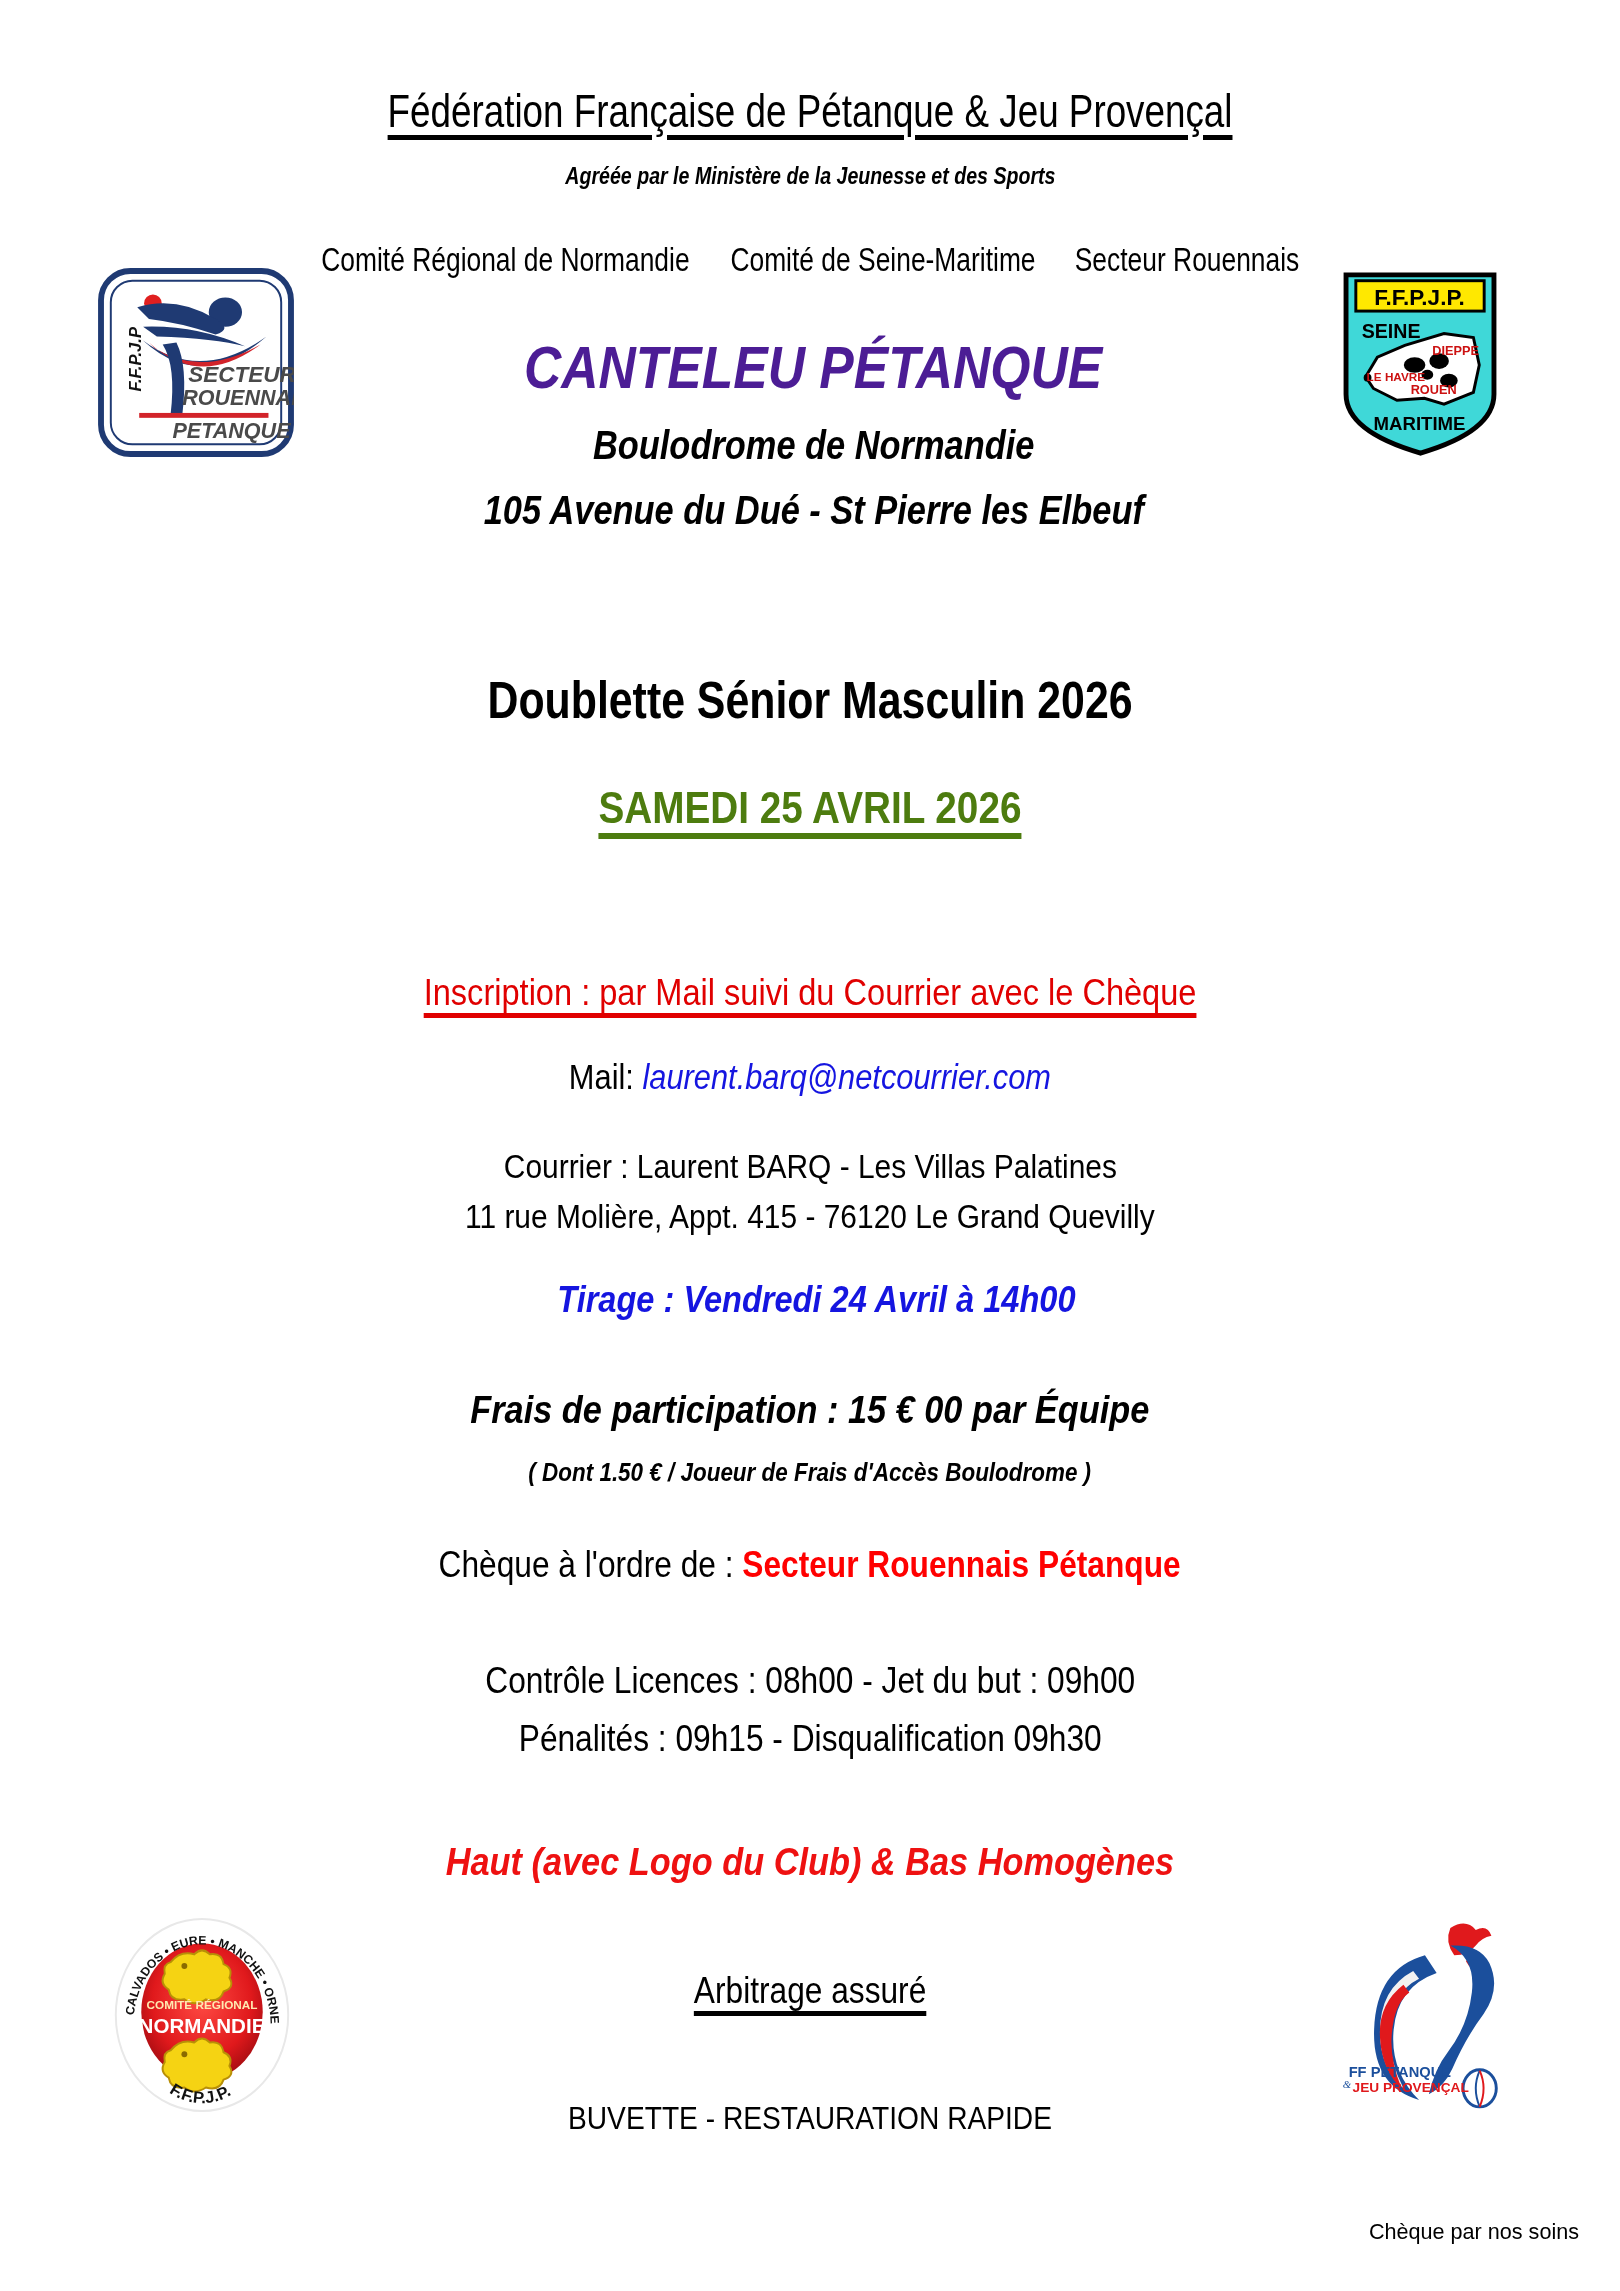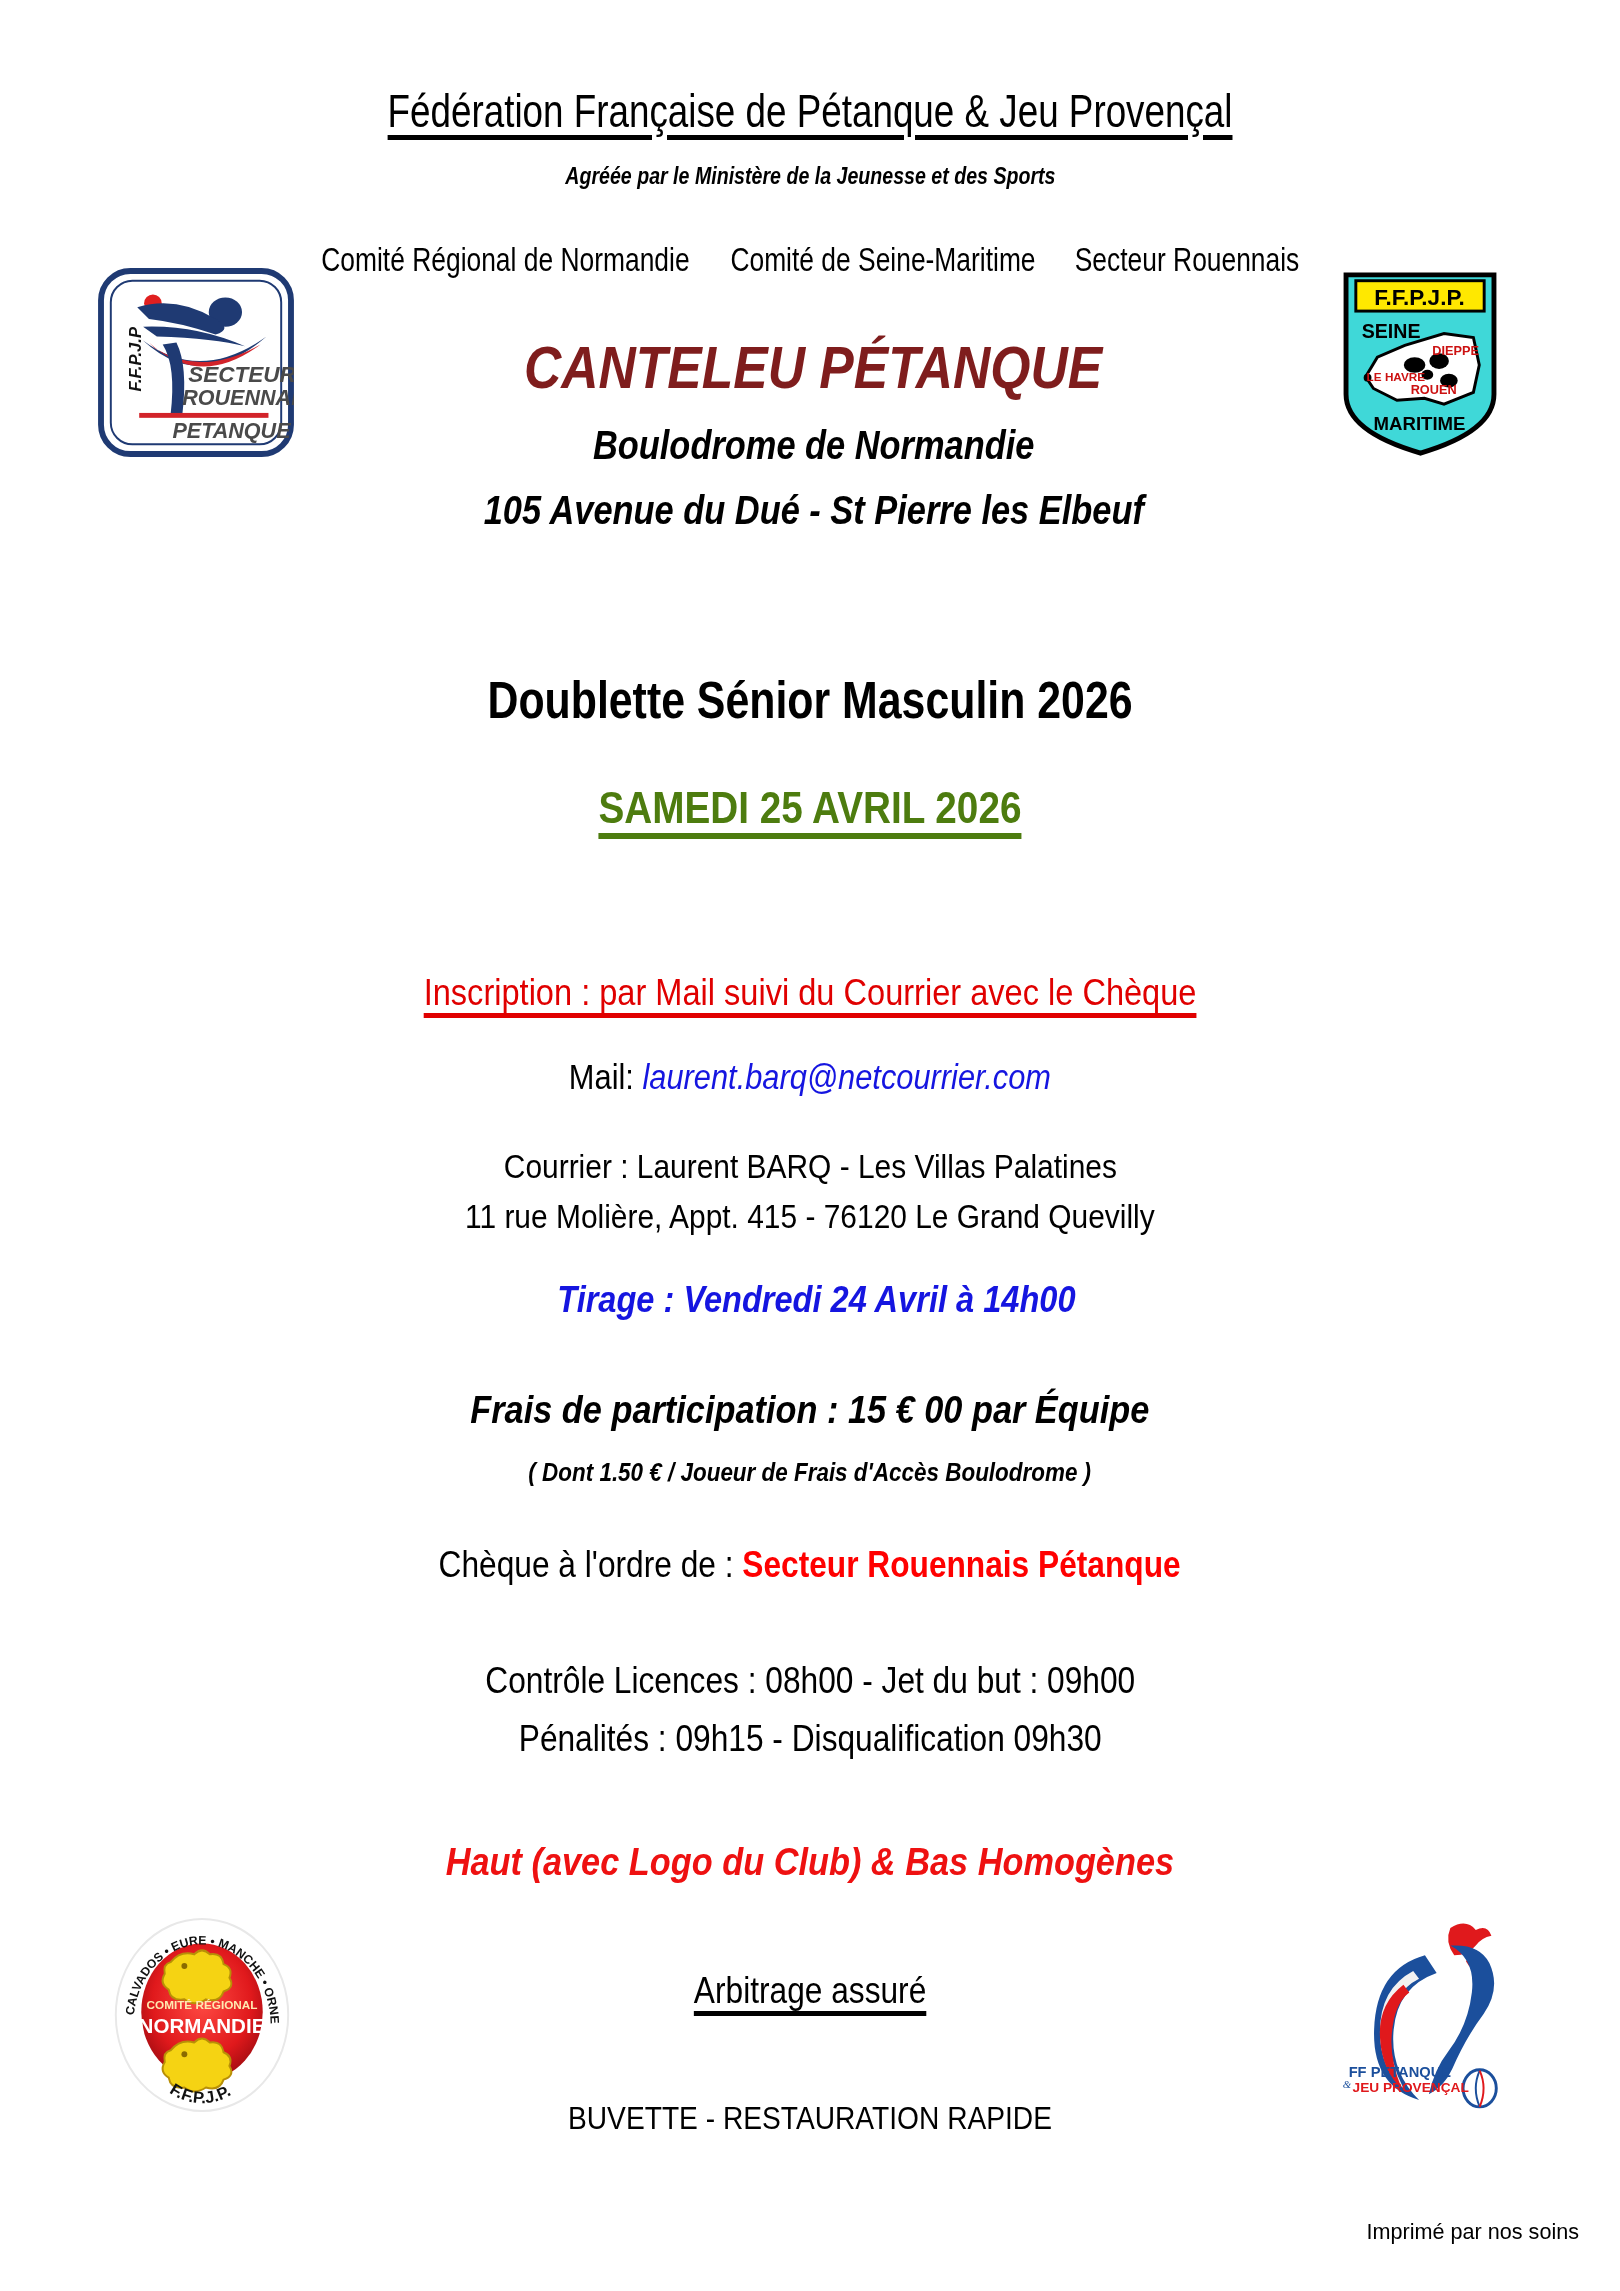--- a/index.html
+++ b/index.html
@@ -69,21 +69,21 @@
     width: 172px; height: 193px;
   }
 
   
   .club-name {
     position: absolute;
     top: 286px; left: 294px; width: 1039px;
     font-size: 60px;
     font-weight: 700;
     font-style: italic;
-    color: #7f1d1d;
+    color: #4c1d95;
   }
   .club-place {
     position: absolute;
     top: 376px; left: 294px; width: 1039px;
     font-size: 40px;
     font-weight: 700;
     font-style: italic;
   }
   .club-addr {
     position: absolute;
@@ -406,17 +406,17 @@
     </svg>
   </div>
 
   <div class="arbitrage center">
     <span class="cond u-black" style="transform:scaleX(0.88);">Arbitrage assuré</span>
   </div>
   <div class="buvette center">
     <span class="cond" style="transform:scaleX(0.88);">BUVETTE - RESTAURATION RAPIDE</span>
   </div>
   <div class="imprime">
-    <span>Imprimé par nos soins</span>
+    <span>Chèque par nos soins</span>
   </div>
 
 </div>
 
 
 </body></html>

